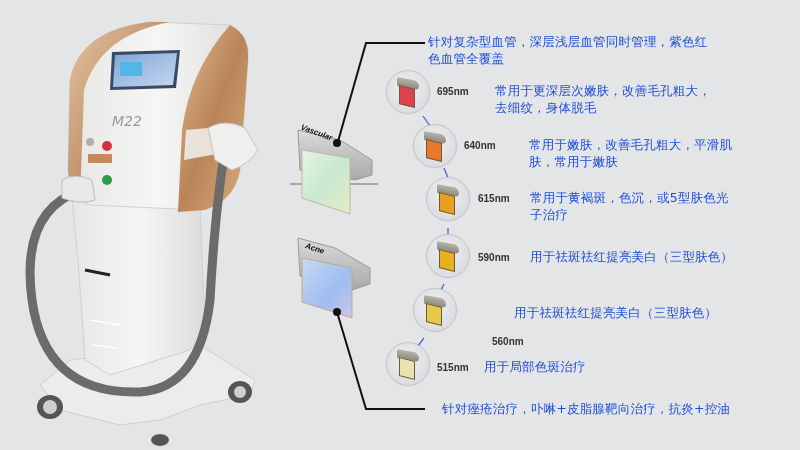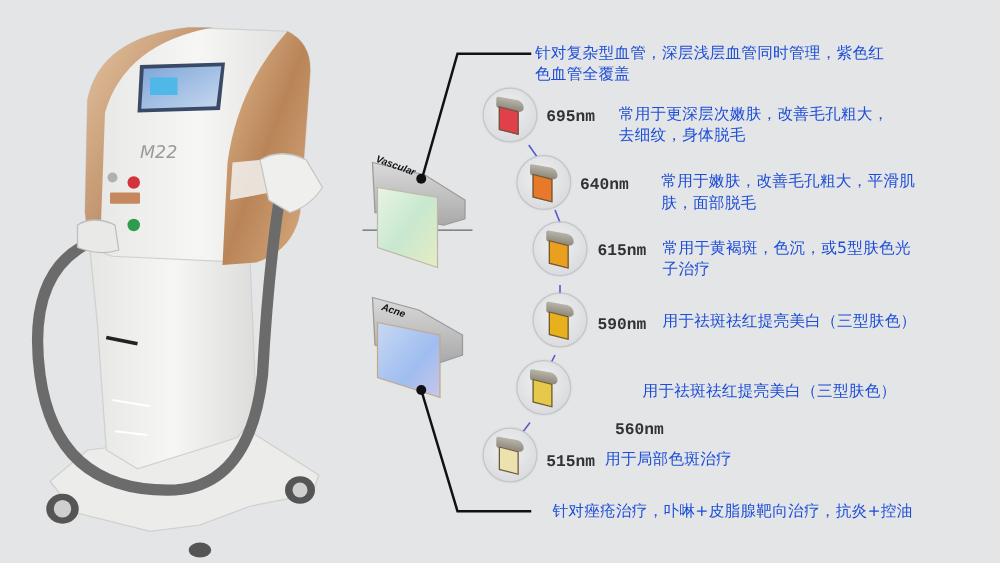--- a/index.html
+++ b/index.html
@@ -15,22 +15,22 @@
 
     .desc {
       position: absolute;
       font-size: 12.5px;
       line-height: 17px;
       color: #1d4ed8;
       letter-spacing: 0.2px;
     }
     .wl {
       position: absolute;
-      font-family: Liberation Mono, monospace;
-      font-size: 13px;
+      font-family: Liberation Sans, sans-serif;
+      font-size: 10px;
       color: #333;
       font-weight: bold;
     }
     .head-label {
       position: absolute;
       font-family: "Liberation Sans", sans-serif;
       font-size: 8px;
       font-weight: bold;
       font-style: italic;
       color: #111;
@@ -173,21 +173,21 @@
       <div>去细纹，身体脱毛</div>
   </div>
 
   <div class="filter-disc" style="left:413px; top:124px;">
     <div class="cap"></div>
       <div class="glass" style="background:#e8782a;"></div>
   </div>
   <div class="wl" style="left:464px; top:140px;">640nm</div>
   <div class="desc" style="left:517px; top:136px;margin-left:12px;">
     <div>常用于嫩肤，改善毛孔粗大，平滑肌</div>
-      <div>肤，面部脱毛</div>
+      <div>肤，常用于嫩肤</div>
   </div>
 
   <div class="filter-disc" style="left:426px; top:177px;">
     <div class="cap"></div>
       <div class="glass" style="background:#eaa01e;"></div>
   </div>
   <div class="wl" style="left:478px; top:193px;">615nm</div>
   <div class="desc" style="left:530px; top:189px;">
     <div>常用于黄褐斑，色沉，或5型肤色光</div>
       <div>子治疗</div>

